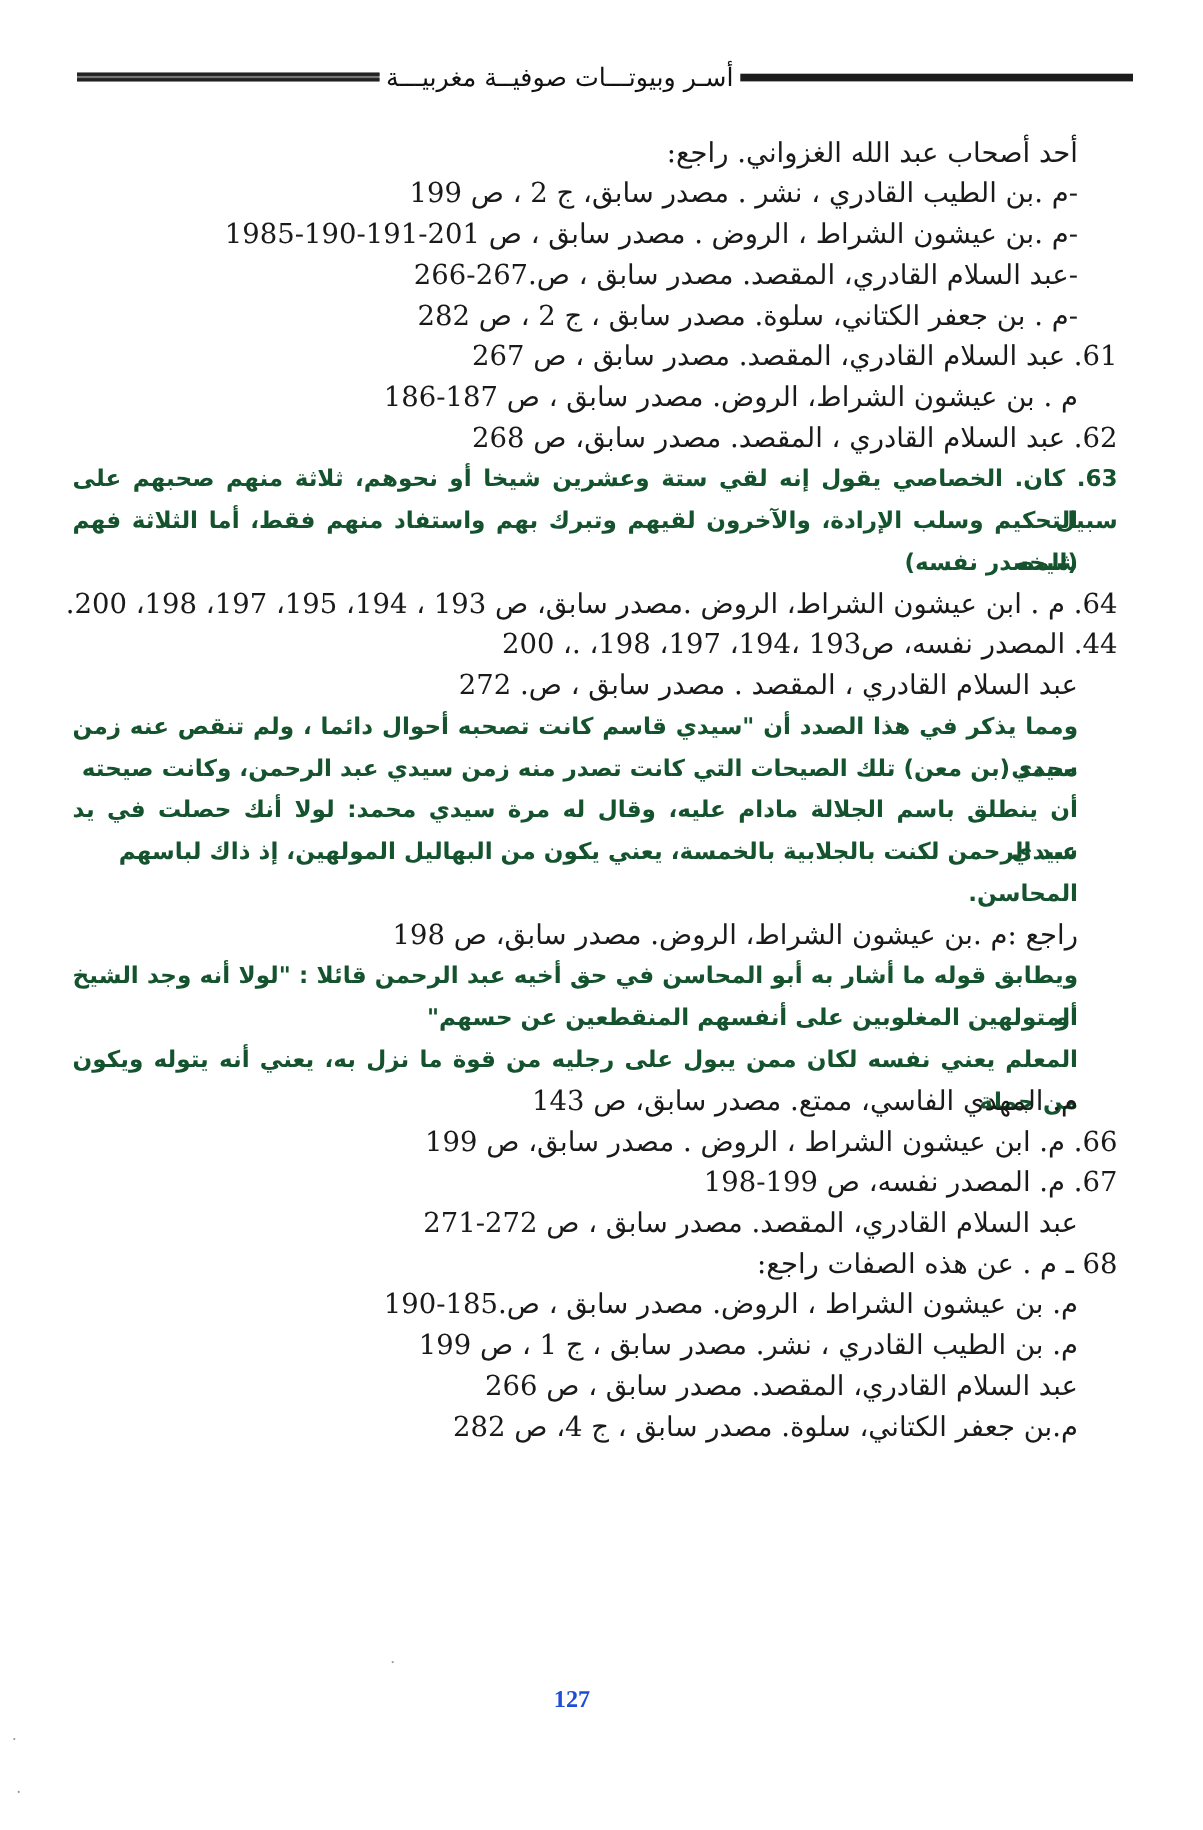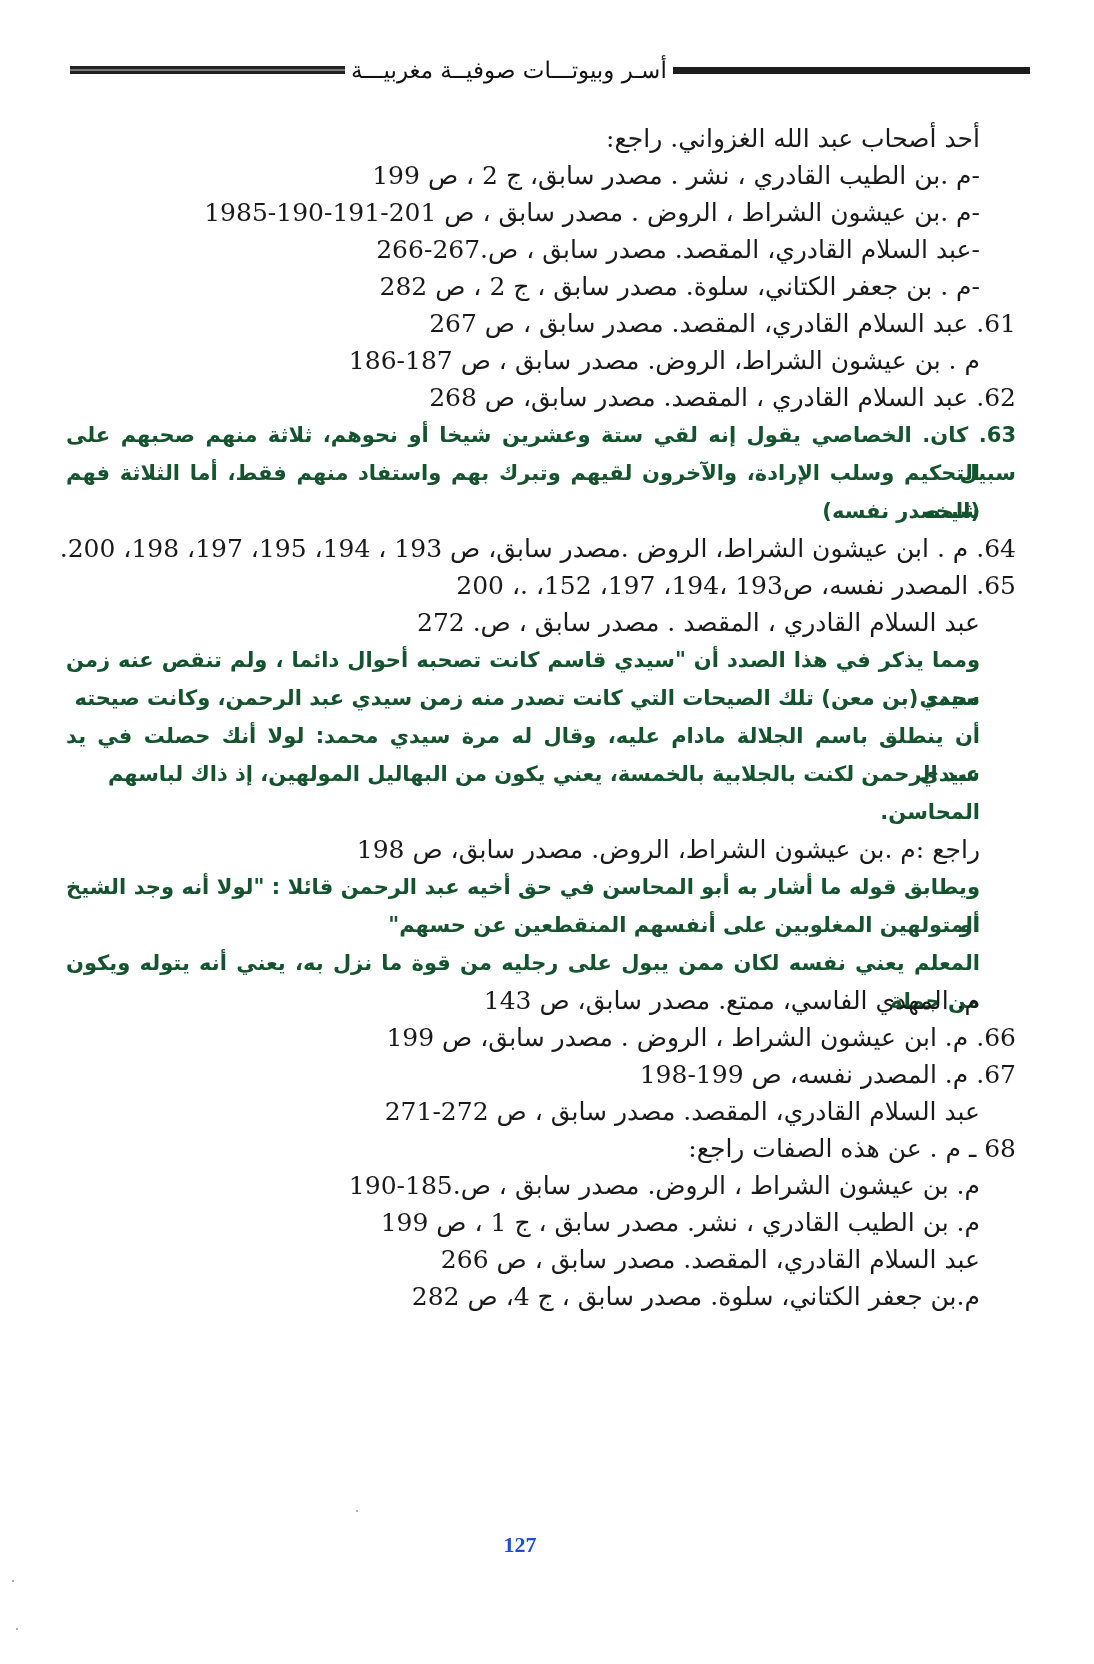--- a/index.html
+++ b/index.html
@@ -121,21 +121,21 @@
     <div class="line ref">-م .بن عيشون الشراط ، الروض . مصدر سابق ، ص 201-191-190-1985</div>
     <div class="line ref">-عبد السلام القادري، المقصد. مصدر سابق ، ص.267-266</div>
     <div class="line ref">-م . بن جعفر الكتاني، سلوة. مصدر سابق ، ج 2 ، ص 282</div>
     <div class="line fnote">61. عبد السلام القادري، المقصد. مصدر سابق ، ص 267</div>
     <div class="line ref">م . بن عيشون الشراط، الروض. مصدر سابق ، ص 187-186</div>
     <div class="line fnote">62. عبد السلام القادري ، المقصد. مصدر سابق، ص 268</div>
     <div class="line para first">63. كان. الخصاصي يقول إنه لقي ستة وعشرين شيخا أو نحوهم، ثلاثة منهم صحبهم على سبيل</div>
     <div class="line para">التحكيم وسلب الإرادة، والآخرون لقيهم وتبرك بهم واستفاد منهم فقط، أما الثلاثة فهم شيخه</div>
     <div class="line para">(المصدر نفسه)</div>
     <div class="line fnote">64. م . ابن عيشون الشراط، الروض .مصدر سابق، ص 193 ، 194، 195، 197، 198، 200.</div>
-    <div class="line fnote">65. المصدر نفسه، ص193 ،194، 197، 152، .، 200</div>
+    <div class="line fnote">44. المصدر نفسه، ص193 ،194، 197، 198، .، 200</div>
     <div class="line ref">عبد السلام القادري ، المقصد . مصدر سابق ، ص. 272</div>
     <div class="line para">ومما يذكر في هذا الصدد أن "سيدي قاسم كانت تصحبه أحوال دائما ، ولم تنقص عنه زمن سيدي</div>
     <div class="line para">محمد (بن معن) تلك الصيحات التي كانت تصدر منه زمن سيدي عبد الرحمن، وكانت صيحته</div>
     <div class="line para">أن ينطلق باسم الجلالة مادام عليه، وقال له مرة سيدي محمد: لولا أنك حصلت في يد سيدي</div>
     <div class="line para">عبد الرحمن لكنت بالجلابية بالخمسة، يعني يكون من البهاليل المولهين، إذ ذاك لباسهم</div>
     <div class="line para">المحاسن.</div>
     <div class="line ref">راجع :م .بن عيشون الشراط، الروض. مصدر سابق، ص 198</div>
     <div class="line para">ويطابق قوله ما أشار به أبو المحاسن في حق أخيه عبد الرحمن قائلا : "لولا أنه وجد الشيخ أو</div>
     <div class="line para">المتولهين المغلوبين على أنفسهم المنقطعين عن حسهم"</div>
     <div class="line para">المعلم يعني نفسه لكان ممن يبول على رجليه من قوة ما نزل به، يعني أنه يتوله ويكون من جملة</div>

